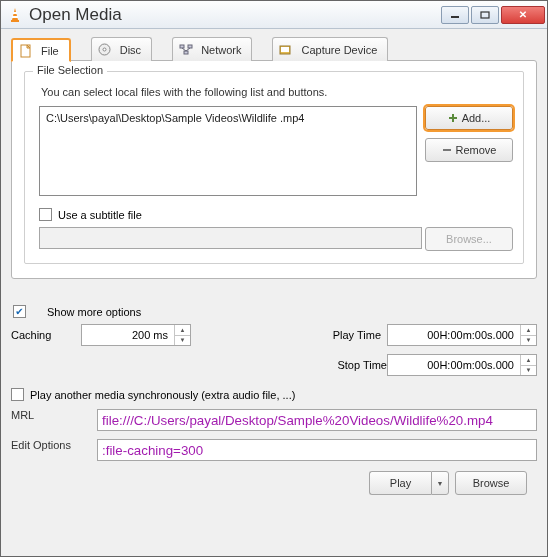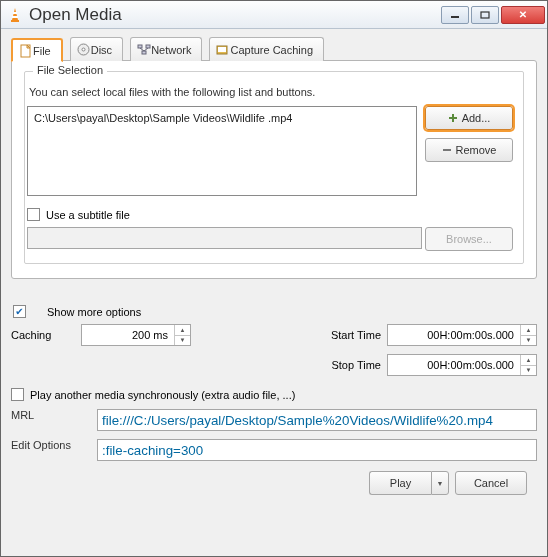--- a/index.html
+++ b/index.html
@@ -62,25 +62,25 @@
   display: flex;
   align-items: flex-end;
   position: relative;
   z-index: 2;
 }
 .tab {
   border: 1px solid #b5b5b5;
   border-bottom: none;
   border-radius: 3px 3px 0 0;
   padding: 4px 10px 4px 6px;
-  margin-right: 7px;
+  margin-right: 20px;
   background: linear-gradient(#fdfdfd,#ececec);
   display: flex;
   align-items: center;
-  gap: 0;
+  gap: 8px;
   color: #333;
   height: 24px;
 }
 .tab.active {
   border: 2px solid #f49b33;
   border-bottom: 1px solid #fff;
   background: #fff;
   position: relative;
   top: 1px;
 }
@@ -88,21 +88,21 @@
 .tab-page {
   border: 1px solid #b5b5b5;
   border-radius: 0 3px 3px 3px;
   background: #fff;
   padding: 10px 12px 14px 12px;
   margin-top: -1px;
 }
 .fieldset {
   border: 1px solid #cfcfcf;
   border-radius: 2px;
-  padding: 10px 10px 12px 2px;
+  padding: 10px 10px 12px 14px;
   position: relative;
 }
 .fieldset .legend {
   position: absolute;
   top: -8px; left: 8px;
   background: #fff;
   padding: 0 4px;
   color: #333;
 }
 .help-text { margin: 4px 0 8px 2px; color: #333; }
@@ -135,21 +135,21 @@
 .sub-row { display:flex; align-items:center; gap:6px; margin-top:12px; }
 .chk {
   width: 13px; height: 13px; border:1px solid #888; background:#fff; display:inline-flex; align-items:center; justify-content:center;
 }
 .chk.checked::after { content:"✔"; font-size:10px; color:#1768b3; line-height:1; }
 .input {
   border: 1px solid #a6a6a6;
   background: #fff;
   height: 22px;
   padding: 0 4px;
-  color: #0369a1;
+  color: #a21caf;
   flex: 1;
 }
 .input.disabled { background:#f1f1f1; color:#aaa; }
 .subtitle-row { display:flex; gap:3px; margin-top:6px; }
 .subtitle-row .input { flex:1; }
 .opts-check { display:flex; align-items:center; gap:21px; margin: 26px 0 6px 2px; }
 .opts-grid {
   display:grid;
   grid-template-columns: 70px 110px 1fr 70px 150px;
   row-gap: 8px;
@@ -229,21 +229,21 @@
           </span>
         <span>Network</span>
       </div>
       <div class="tab">
         <span class="tab-icon">
             <svg width="14" height="12">
               <rect x="1" y="2" width="10" height="8" fill="#e2b94f" stroke="#9a7a2e"></rect>
               <rect x="2" y="3" width="8" height="5" fill="#fff"></rect>
             </svg>
           </span>
-        <span>Capture Caching</span>
+        <span>Capture Device</span>
       </div>
     </div>
 
     <div class="tab-page">
       <div class="fieldset">
         <div class="legend">File Selection</div>
         <div class="help-text">You can select local files with the following list and buttons.</div>
         <div class="file-row">
           <div class="file-list">
             <div class="item">C:\Users\payal\Desktop\Sample Videos\Wildlife .mp4</div>
@@ -289,33 +289,33 @@
     <div class="opts-grid">
       <span>Caching</span>
       <div class="spinner">
         <span class="val">200 ms</span>
         <span class="arrows">
             <div>▲</div>
             <div>▼</div>
           </span>
       </div>
       <span></span>
-      <span style="text-align:right;padding-right:6px">Start Time</span>
+      <span style="text-align:right;padding-right:6px">Play Time</span>
       <div class="spinner">
         <span class="val">00H:00m:00s.000</span>
         <span class="arrows">
             <div>▲</div>
             <div>▼</div>
           </span>
       </div>
 
       <span></span>
         <span></span>
         <span></span>
-      <span style="text-align:right;padding-right:6px">Stop Time</span>
+      <span style="text-align:right;">Stop Time</span>
       <div class="spinner">
         <span class="val">00H:00m:00s.000</span>
         <span class="arrows">
             <div>▲</div>
             <div>▼</div>
           </span>
       </div>
     </div>
 
     <div class="sub-row" style="margin-top:12px">
@@ -335,17 +335,17 @@
     <div class="footer">
       <div class="split-btn">
         <div class="btn" style="width:62px">
           <span>Play</span>
         </div>
         <div class="btn">
           <span style="font-size:7px;color:#555">▼</span>
         </div>
       </div>
       <div class="btn" style="width:72px">
-        <span>Cancel</span>
+        <span>Browse</span>
       </div>
     </div>
   </div>
 </div>
 
 </body></html>

